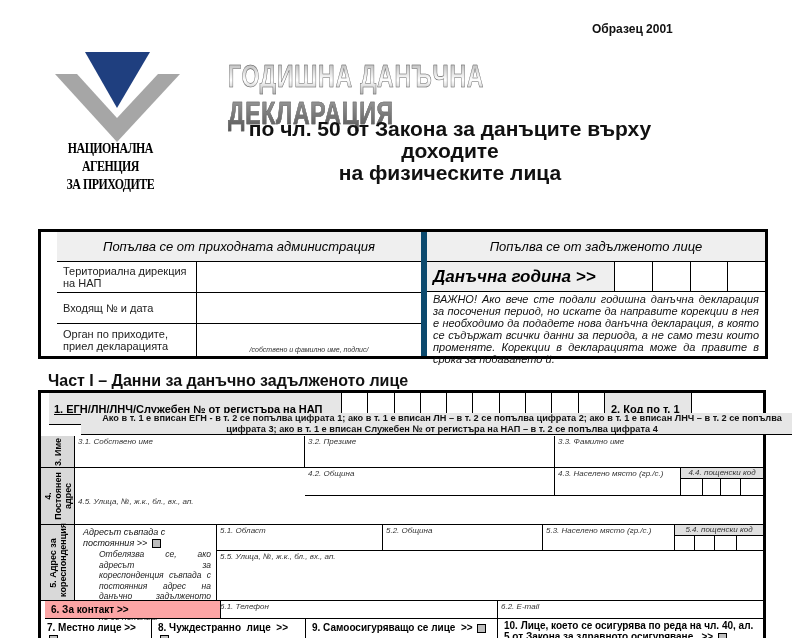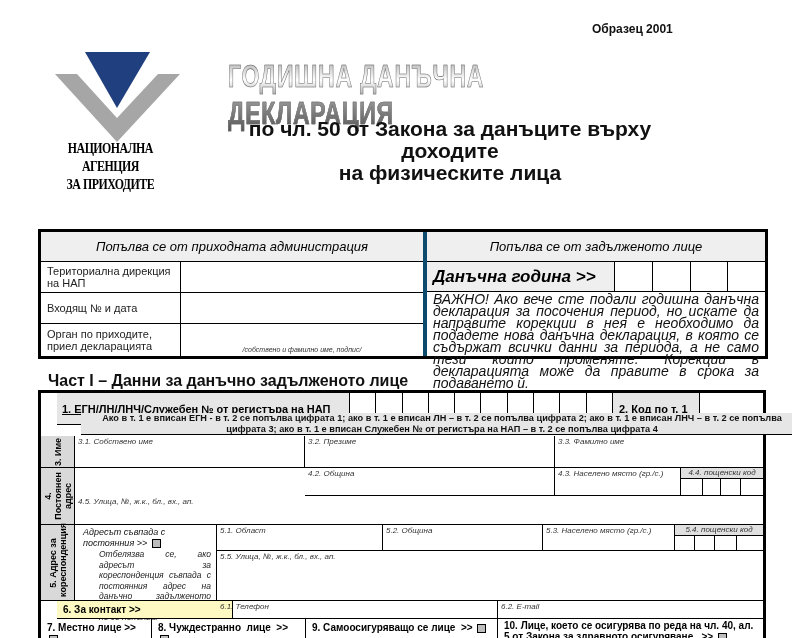--- a/index.html
+++ b/index.html
@@ -12,54 +12,54 @@
   .logo { left: 55px; top: 52px; width: 125px; height: 90px; }
   .agency { left: 50px; top: 140px; width: 142px; text-align: center; font-family: "Liberation Serif", serif; font-weight: bold; font-size: 14px; line-height: 18px; letter-spacing: -0.6px; transform: scaleX(0.85); transform-origin: left top; }
   .big-title { left: 228px; top: 58px; font-family: "Liberation Sans", sans-serif; font-weight: bold; font-size: 32px; letter-spacing: 1px; transform: scaleX(0.72); transform-origin: left top;
     background: linear-gradient(180deg, #a8a8a8 0%, #ffffff 30%, #9a9a9a 55%, #555 100%);
     -webkit-background-clip: text; background-clip: text; color: transparent;
     -webkit-text-stroke: 0.6px #6a6a6a; }
   .subtitle { left: 200px; top: 118px; width: 500px; text-align: center; font-weight: bold; font-size: 21px; line-height: 22px; color: #111; }
 
   
   .box1 { left: 38px; top: 229px; width: 730px; height: 130px; border: 3px solid #000; }
-  .b1-left { position: absolute; left: 0; top: 0; width: 386px; height: 100%; border-right: 4px solid #0c4a6e; }
+  .b1-left { position: absolute; left: 0; top: 0; width: 386px; height: 100%; border-right: 6px solid #0c4a6e; padding-left: 16px; }
   .b1-right { position: absolute; left: 386px; top: 0; width: 338px; height: 100%; }
   .hdr { height: 30px; background: #efefef; border-bottom: 1px solid #000; font-style: italic; font-size: 13px; display: flex; align-items: center; justify-content: center; }
   .row { display: flex; border-bottom: 1px solid #000; }
   .row:last-child { border-bottom: none; }
   .lab { width: 140px; border-right: 1px solid #000; font-size: 11px; line-height: 12px; padding: 3px 6px; color: #222; display: flex; align-items: center; }
   .val { flex: 1; position: relative; }
   .sig { position: absolute; bottom: 3px; left: 0; right: 0; text-align: center; font-size: 7px; font-style: italic; color: #333; }
   .taxyear { display: flex; height: 30px; border-bottom: 1px solid #000; }
   .taxyear .ty-label { width: 188px; background: #efefef; font-weight: bold; font-style: italic; font-size: 17px; display: flex; align-items: center; padding-left: 6px; border-right: 1px solid #000; }
   .taxyear .yb { flex: 1; border-right: 1px solid #000; }
   .taxyear .yb:last-child { border-right: none; }
-  .important { font-size: 14px; font-style: italic; line-height: 12px; padding: 1px 6px; text-align: justify; color: #111; }
+  .important { font-size: 11px; font-style: italic; line-height: 12px; padding: 1px 6px; text-align: justify; color: #111; }
 
   
   .part-title { left: 48px; top: 372px; font-weight: bold; font-size: 16px; color: #111; }
   .box2 { left: 38px; top: 390px; width: 728px; height: 260px; border: 3px solid #000; border-bottom: none; }
-  .r1 { position: absolute; left: 16px; top: 0; width: 100%; height: 32px; border-bottom: 1px solid #000; display: flex; text-decoration: underline; }
+  .r1 { position: absolute; left: 8px; top: 0; width: 100%; height: 32px; border-bottom: 1px solid #000; display: flex; text-decoration: underline; }
   .r1 .l { width: 293px; background: #e6e6e6; font-weight: bold; font-size: 11px; display: flex; align-items: center; padding-left: 5px; border-right: 1px solid #000; }
   .r1 .digit { width: 26.3px; border-right: 1px solid #000; }
   .r1 .code { width: 87px; background: #e6e6e6; font-weight: bold; font-size: 11px; display: flex; align-items: center; padding-left: 6px; border-right: 1px solid #000; }
   .r1 .codev { flex: 1; }
   .r2 { position: absolute; left: 0; top: 20px; width: 100%; height: 22px; background: #e6e6e6; border-bottom: 1px solid #000; font-weight: bold; font-size: 9.2px; line-height: 11px; text-align: center; padding: 0 4px; color: #111; margin-left: 40px; }
   .vlab { position: absolute; left: 0; width: 34px; background: #d9d9d9; border-right: 1px solid #000; border-bottom: 1px solid #000; }
   .vlab span { position: absolute; left: 50%; top: 50%; transform: translate(-50%,-50%) rotate(-90deg); white-space: nowrap; font-size: 9px; font-weight: bold; line-height: 10px; text-align: center; }
   .cell { position: absolute; border-right: 1px solid #000; border-bottom: 1px solid #000; font-size: 8px; font-style: italic; color: #333; padding: 1px 3px; }
   .cell.nr { border-right: none; }
   .pc-head { position: absolute; background: #e0e0e0; font-size: 8px; font-style: italic; color: #333; text-align: center; border-bottom: 1px solid #000; }
   .pc-box { position: absolute; border-right: 1px solid #000; }
   .same-addr { position: absolute; left: 34px; top: 132px; width: 142px; height: 76px; border-right: 1px solid #000; border-bottom: 1px solid #000; padding: 2px 5px 2px 8px; font-style: italic; font-size: 8.5px; line-height: 10.5px; color: #222; }
   .same-addr .t { font-size: 9px; line-height: 11px; color: #111; }
   .cb { display: inline-block; width: 9px; height: 9px; border: 1px solid #000; background: #bdbdbd; vertical-align: middle; margin-left: 2px; }
   .same-addr .note { text-align: justify; margin-left: 16px; }
-  .contact-lab { position: absolute; left: 16px; top: 208px; width: 457px; height: 18px; background: #fef9c3; border-right: 1px solid #000; border-bottom: 1px solid #000; font-weight: bold; font-size: 10px; padding: 3px 6px; }
+  .contact-lab { position: absolute; left: 4px; top: 208px; width: 457px; height: 18px; background: #fca5a5; border-right: 1px solid #000; border-bottom: 1px solid #000; font-weight: bold; font-size: 10px; padding: 3px 6px; }
   .flag { position: absolute; top: 226px; height: 24px; border-right: 1px solid #000; font-weight: bold; font-size: 10px; padding: 3px 6px; line-height: 11px; }
 </style>
 </head>
 <body>
 
 <div class="abs sample">Образец 2001</div>
 
 <svg class="abs logo" viewBox="0 0 125 90">
   <polygon points="0,22 125,22 62,90" fill="#a6a6a6"></polygon>
   <polygon points="22,22 103,22 62,66" fill="#ffffff"></polygon>

